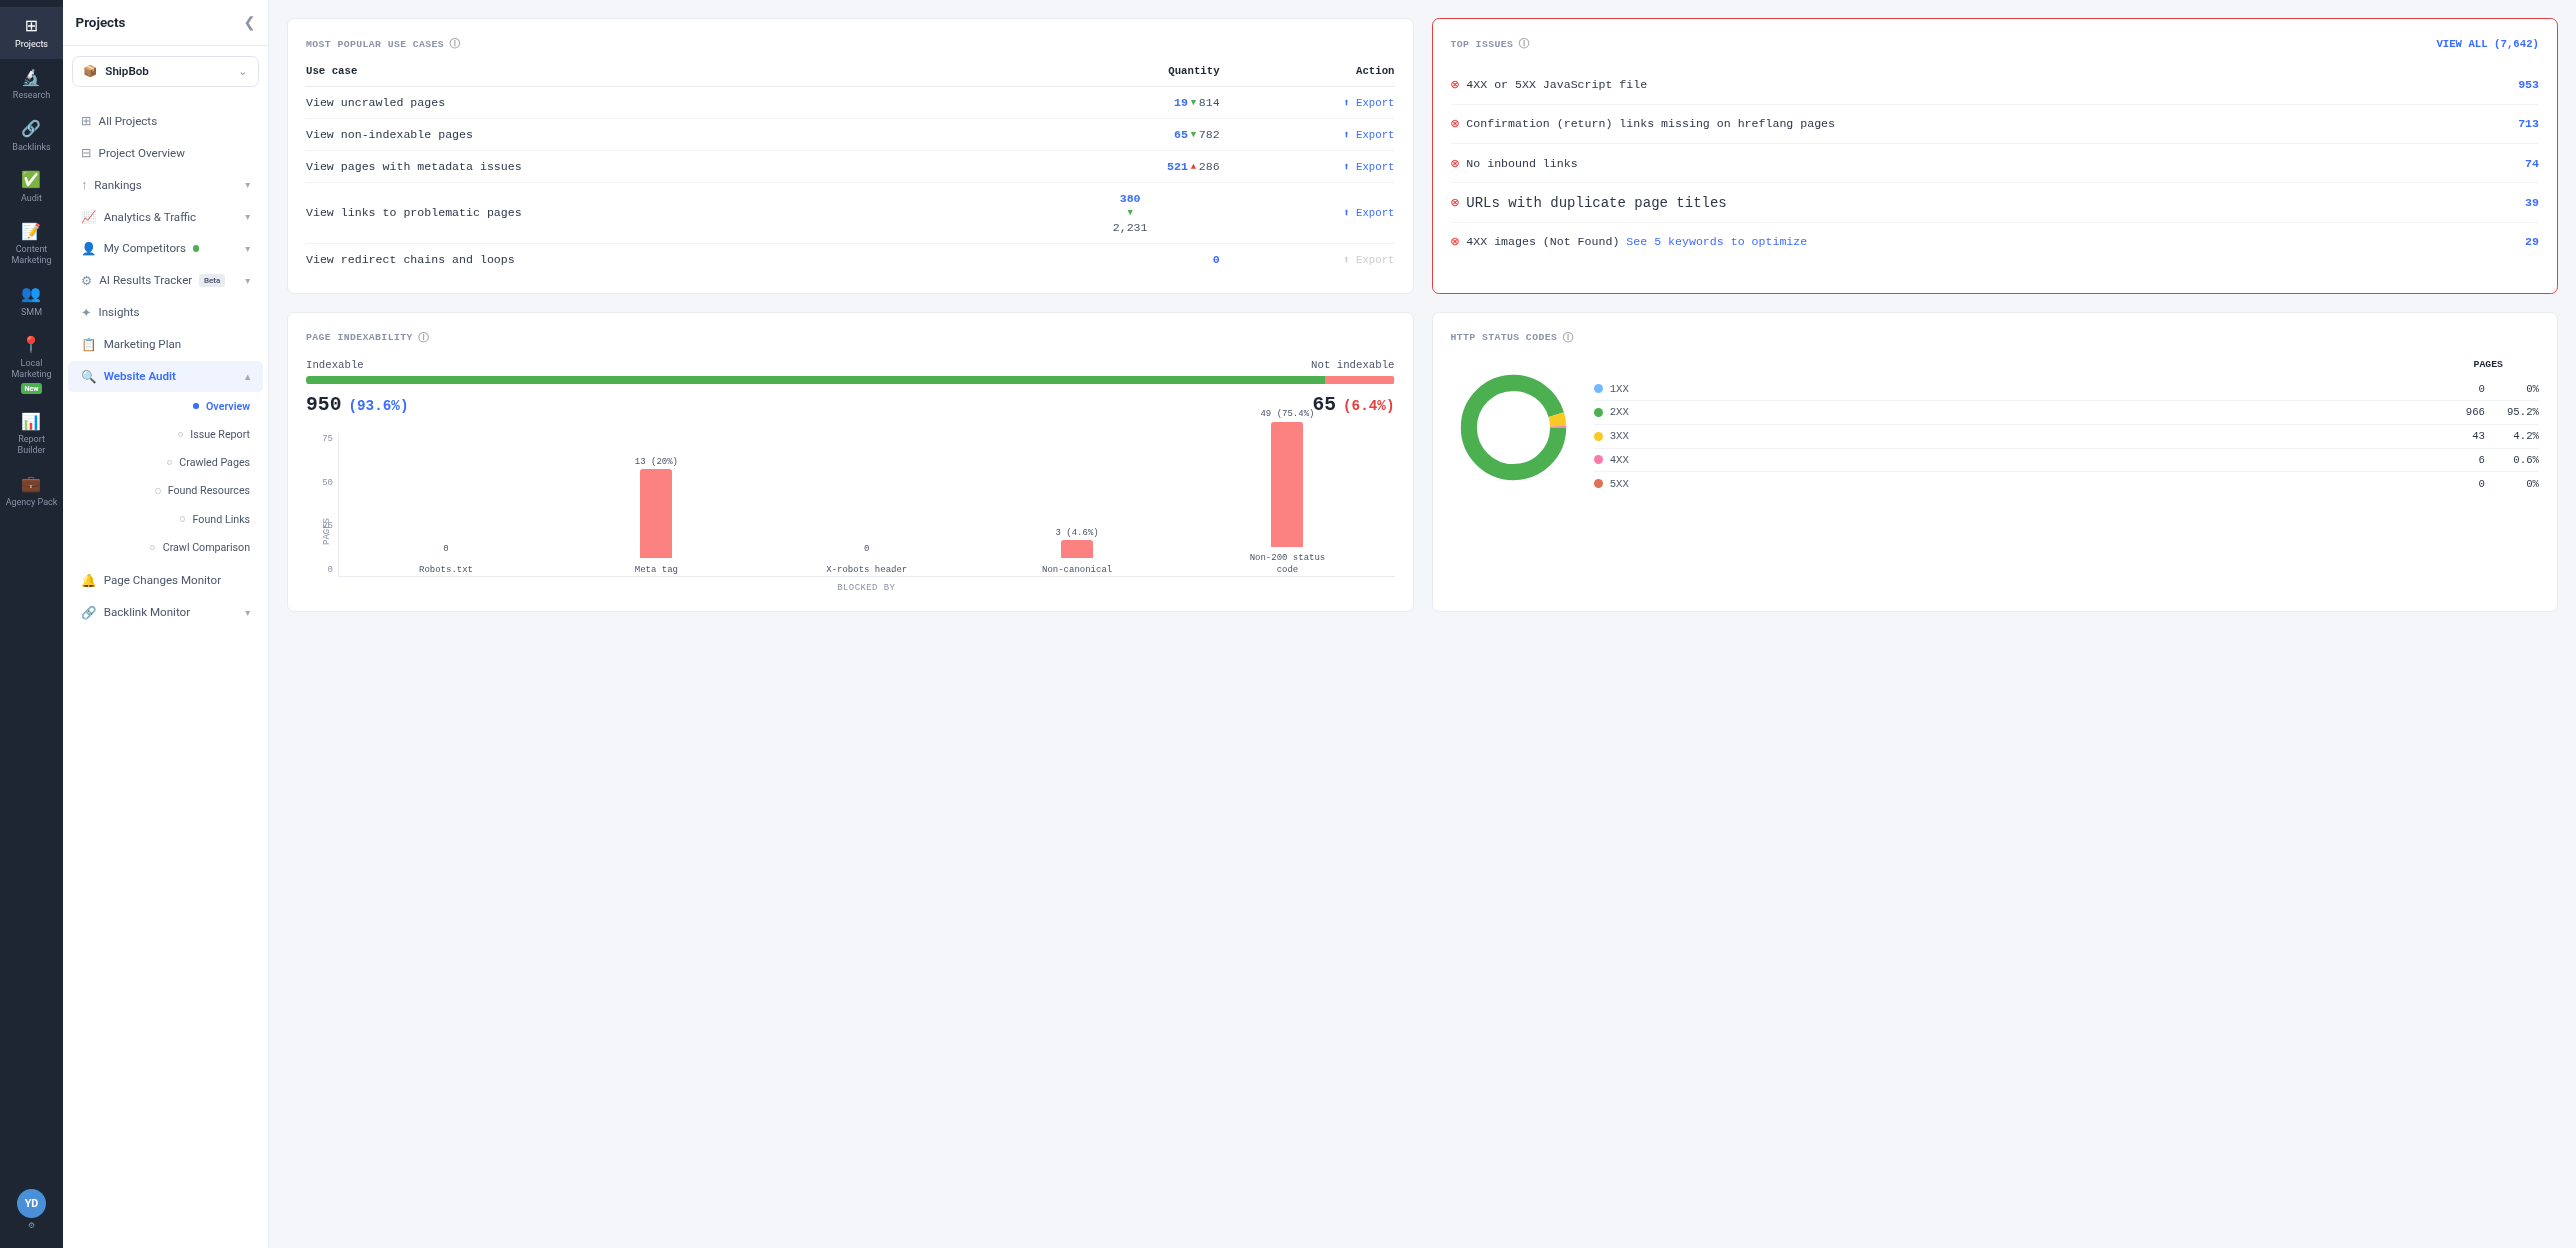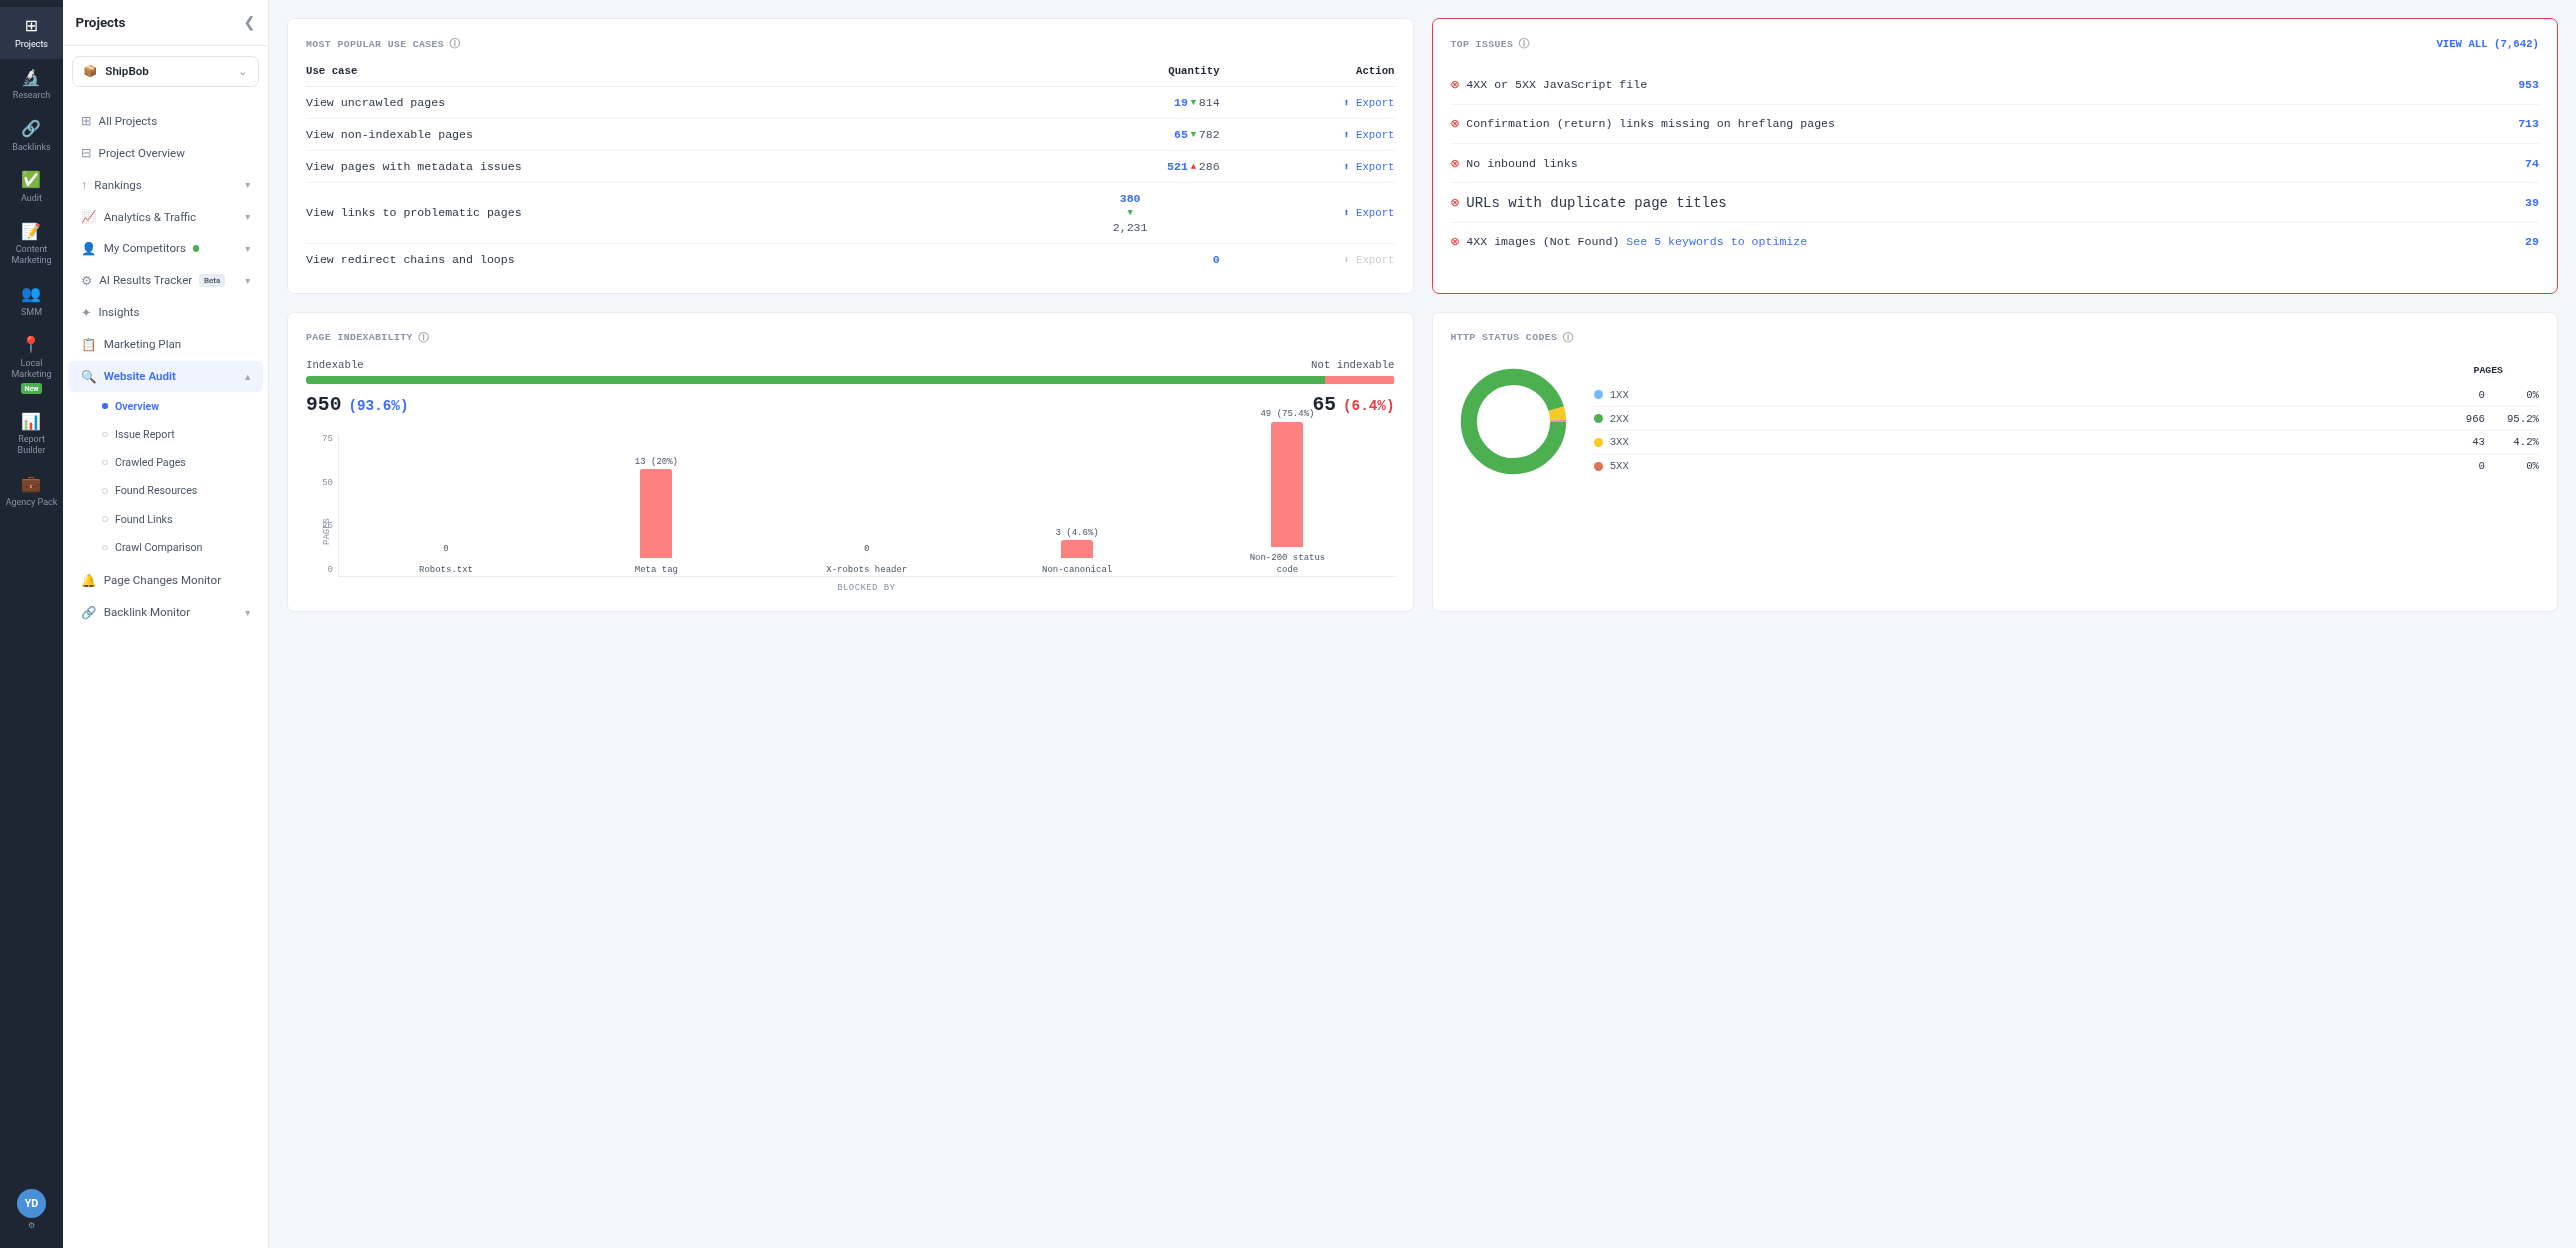--- a/index.html
+++ b/index.html
@@ -103,20 +103,21 @@
     .nav-sub-item {
       display: flex;
       align-items: center;
       padding: 7.2px 12.5px 7.2px 34px;
       cursor: pointer;
       color: #4a5568;
       font-size: 10.7px;
       gap: 7.2px;
       border-radius: 5.4px;
       margin: 0.9px 5.4px;
+      justify-content: flex-end;
     }
     .nav-sub-item.active { color: #3b6eff; font-weight: 600; }
     .nav-sub-dot { width: 5.4px; height: 5.4px; border-radius: 50%; background: #3b6eff; flex-shrink: 0; }
     .nav-sub-dot-empty { width: 5.4px; height: 5.4px; border-radius: 50%; border: 0.9px solid #ccc; flex-shrink: 0; }
 
     
     .main-content {
       flex: 1;
       overflow-y: auto;
       padding: 18px;
@@ -602,20 +603,26 @@
     <span class="http-val">966</span>
     <span class="http-pct">95.2%</span>
   </div>
               <div class="http-row">
     <div class="http-dot" style="background:#f9ca24;"></div>
     <span class="http-label">3XX</span>
     <span class="http-val">43</span>
     <span class="http-pct">4.2%</span>
   </div>
               <div class="http-row">
+    <div class="http-dot" style="background:#fd79a8;"></div>
+    <span class="http-label">4XX</span>
+    <span class="http-val">6</span>
+    <span class="http-pct">0.6%</span>
+  </div>
+              <div class="http-row">
     <div class="http-dot" style="background:#e17055;"></div>
     <span class="http-label">5XX</span>
     <span class="http-val">0</span>
     <span class="http-pct">0%</span>
   </div>
             </div>
         </div>
       </div>
     </div>
   </div>

